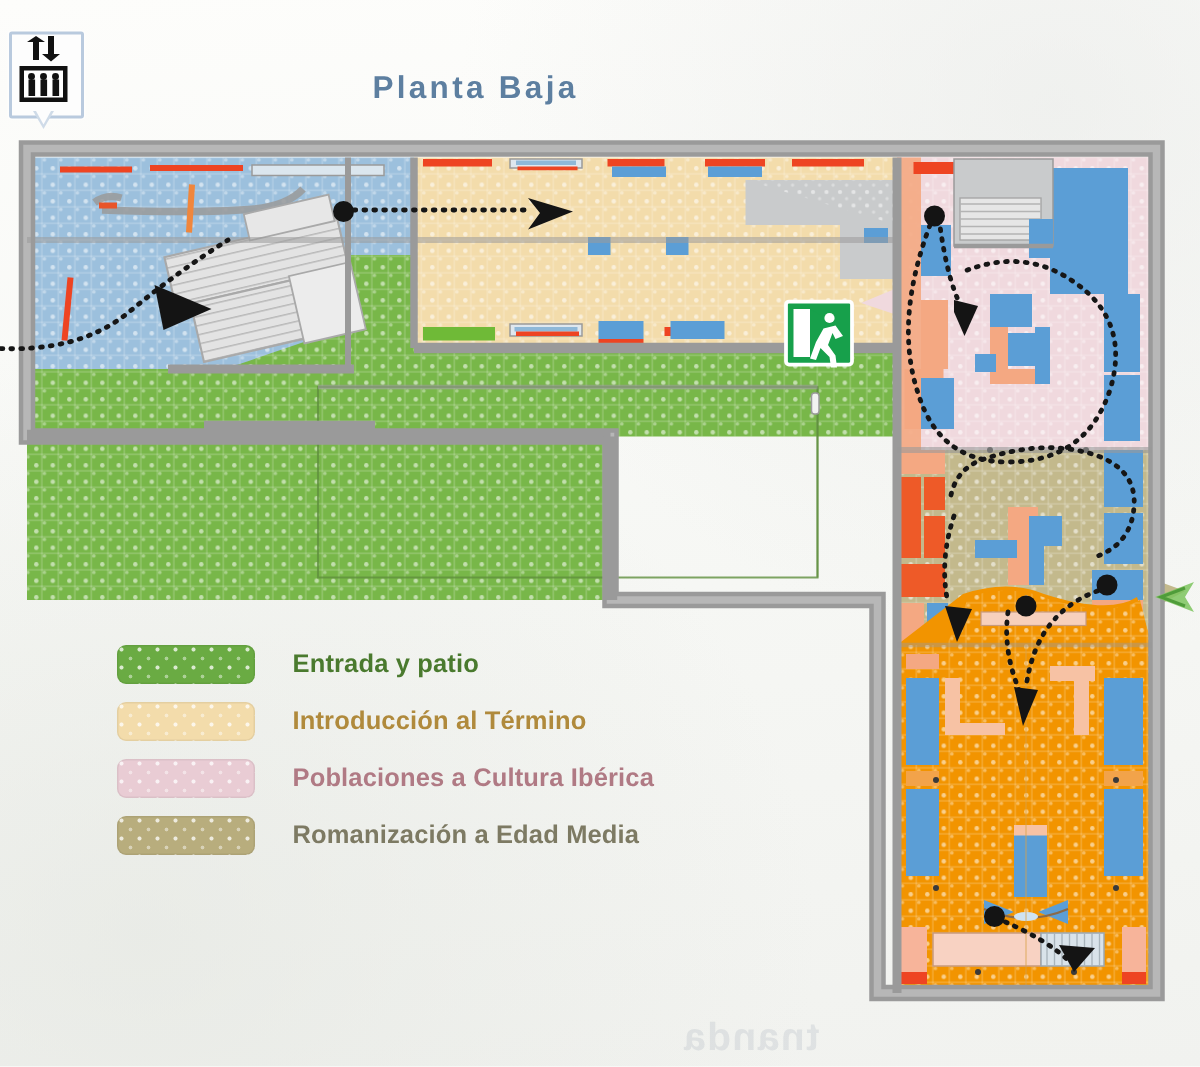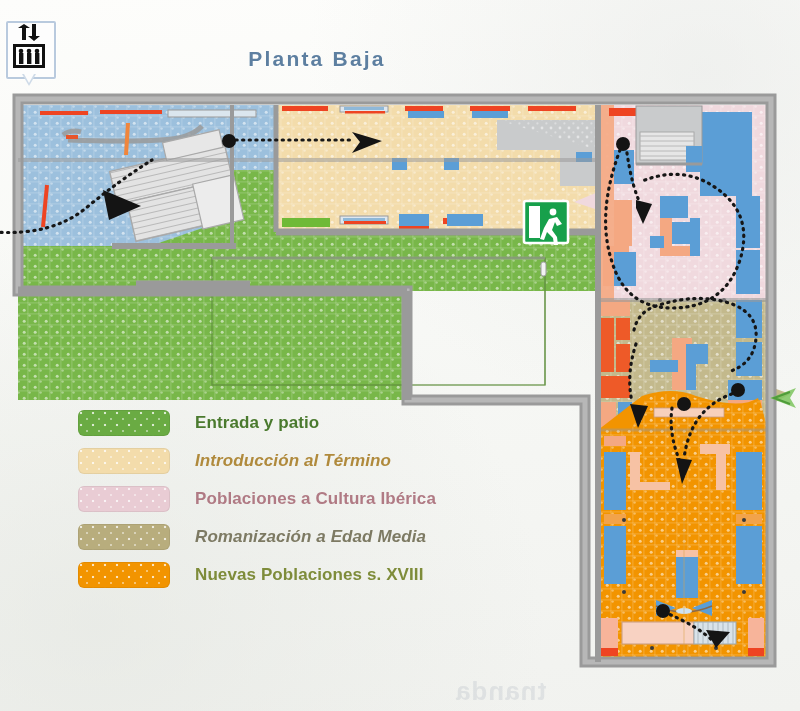--- a/index.html
+++ b/index.html
@@ -37,21 +37,21 @@
     position:absolute;left:16px;top:53px;width:0;height:0;
     border-left:7px solid transparent;border-right:7px solid transparent;
     border-top:12px solid #cfdbe8;
   }
   #lift .tail i{position:absolute;left:-5px;top:-12px;width:0;height:0;
     border-left:5px solid transparent;border-right:5px solid transparent;
     border-top:9px solid #fdfdfd;}
   #lift svg{position:absolute;left:4px;top:3px;}
 
   
-  #legend{position:absolute;left:78px;top:404px;}
+  #legend{position:absolute;left:78px;top:424px;}
   .leg-row{display:flex;align-items:center;height:38px;}
   .sw{
     width:92px;height:26px;border-radius:6px;position:relative;overflow:hidden;
     box-shadow:inset 0 0 0 1px rgba(0,0,0,.06);
   }
   .sw::after{content:"";position:absolute;inset:0;
     background-image:
       radial-gradient(circle at 3px 3px, rgba(255,255,255,.75) 1.1px, rgba(255,255,255,0) 1.6px),
       radial-gradient(circle at 9px 9px, rgba(255,255,255,.45) 1px, rgba(255,255,255,0) 1.5px);
     background-size:12px 12px,12px 12px;
@@ -365,31 +365,27 @@
     </svg>
   </div>
 
   <div id="legend">
     <div class="leg-row">
       <div class="sw" style="background: rgb(106, 171, 67);"></div>
       <div class="leg-lbl" style="color: rgb(74, 122, 46);">Entrada y patio</div>
     </div>
     <div class="leg-row">
       <div class="sw" style="background: rgb(243, 220, 171);"></div>
-      <div class="leg-lbl" style="color: rgb(176, 138, 60); font-style: italic;">Introducción al Término</div>
+      <div class="leg-lbl" style="color: rgb(176, 138, 60);">Introducción al Término</div>
     </div>
     <div class="leg-row">
       <div class="sw" style="background: rgb(233, 204, 212);"></div>
       <div class="leg-lbl" style="color: rgb(176, 122, 132);">Poblaciones a Cultura Ibérica</div>
     </div>
     <div class="leg-row">
       <div class="sw" style="background: rgb(184, 173, 125);"></div>
-      <div class="leg-lbl" style="color: rgb(125, 122, 99); font-style: italic;">Romanización a Edad Media</div>
-    </div>
-    <div class="leg-row">
-      <div class="sw" style="background: rgb(242, 148, 0);"></div>
-      <div class="leg-lbl" style="color: rgb(126, 140, 58);">Nuevas Poblaciones s. XVIII</div>
+      <div class="leg-lbl" style="color: rgb(125, 122, 99);">Romanización a Edad Media</div>
     </div>
   </div>
 
   <div class="showthru">tnanda</div>
 
 </div>
 
 </body></html>

